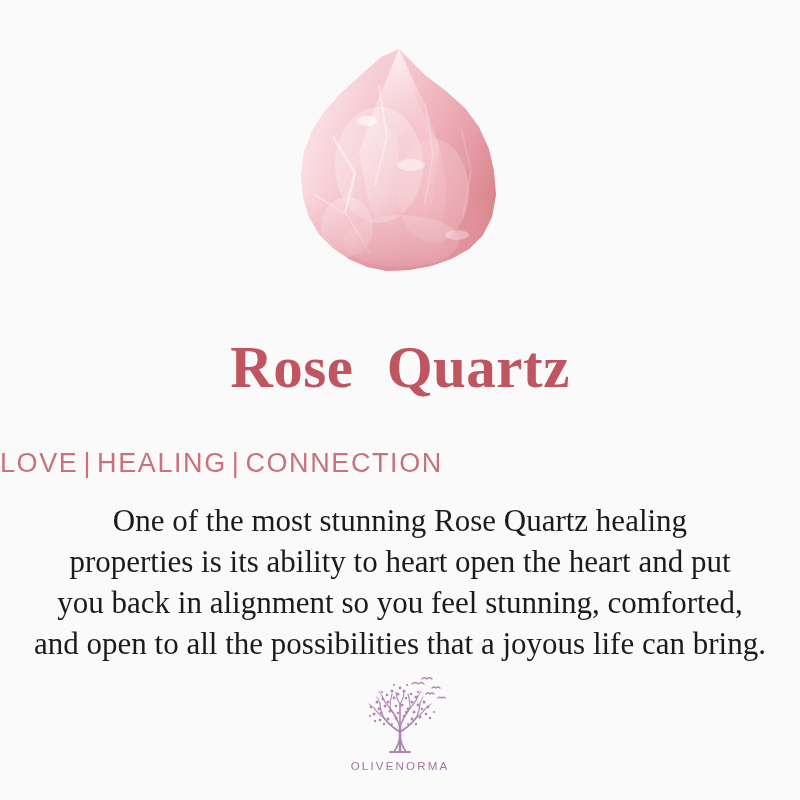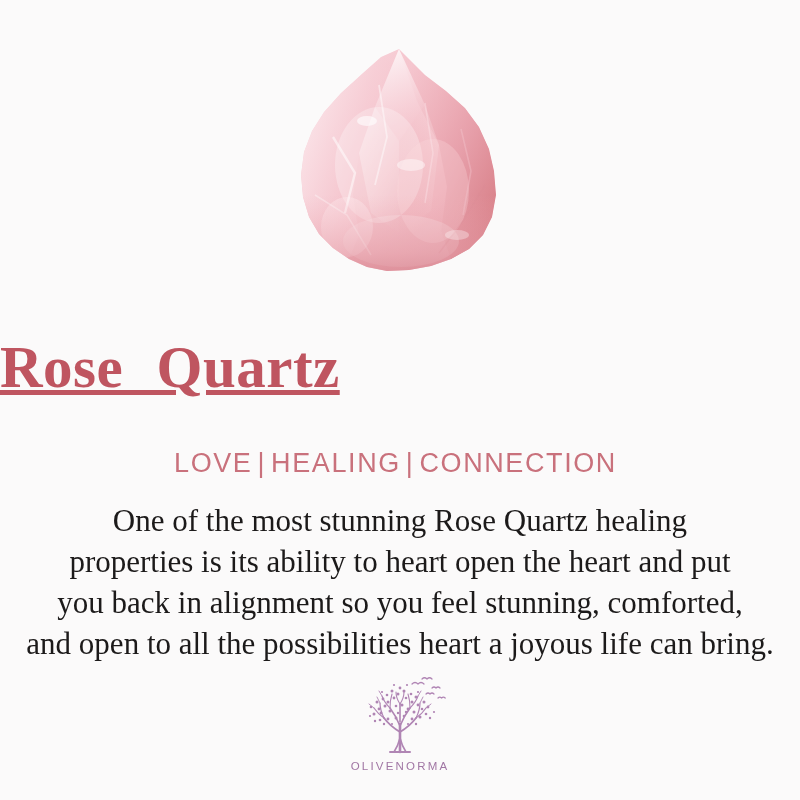--- a/index.html
+++ b/index.html
@@ -37,38 +37,37 @@
     height: 245px;
     display: block;
   }
 
   
   #title {
     position: absolute;
     left: 0;
     top: 332px;
     width: 800px;
+    text-align: center;
     font-family: "Liberation Serif", "DejaVu Serif", serif;
     font-weight: 700;
     font-size: 59px;
     line-height: 70px;
     color: #BF5560;
     word-spacing: 18px;
     letter-spacing: 0.5px;
     white-space: nowrap;
-    text-decoration: underline;
   }
 
   
   #subtitle {
     position: absolute;
     left: 0;
     top: 446px;
     width: 791px;
-    text-align: center;
     font-family: "Liberation Sans", "DejaVu Sans", sans-serif;
     font-weight: 300;
     font-size: 27px;
     line-height: 34px;
     color: #C9717C;
     letter-spacing: 1.6px;
     white-space: nowrap;
   }
   #subtitle .sep {
     color: #C9717C;
@@ -219,21 +218,21 @@
   <div id="title">Rose Quartz</div>
 
   <div id="subtitle">
     <span>LOVE</span><span class="sep">|</span><span>HEALING</span><span class="sep">|</span><span>CONNECTION</span>
   </div>
 
   <div id="body-copy">
     <span class="ln">One of the most stunning Rose Quartz healing</span>
     <span class="ln">properties is its ability to heart open the heart and put</span>
     <span class="ln">you back in alignment so you feel stunning, comforted,</span>
-    <span class="ln">and open to all the possibilities heart a joyous life can bring.</span>
+    <span class="ln">and open to all the possibilities that a joyous life can bring.</span>
   </div>
 
   <div id="logo">
     <svg id="logo-mark" viewBox="0 0 92 82" aria-label="Tree of life logo">
       <g stroke="#B085B4" fill="none" stroke-linecap="round">
 
         <path d="M46 76 L46 48" stroke-width="2.6"></path>
         <path d="M40 76 Q44 70 46 62" stroke-width="1.6"></path>
         <path d="M52 76 Q48 70 46 62" stroke-width="1.6"></path>
         <path d="M36 76 L56 76" stroke-width="2"></path>

